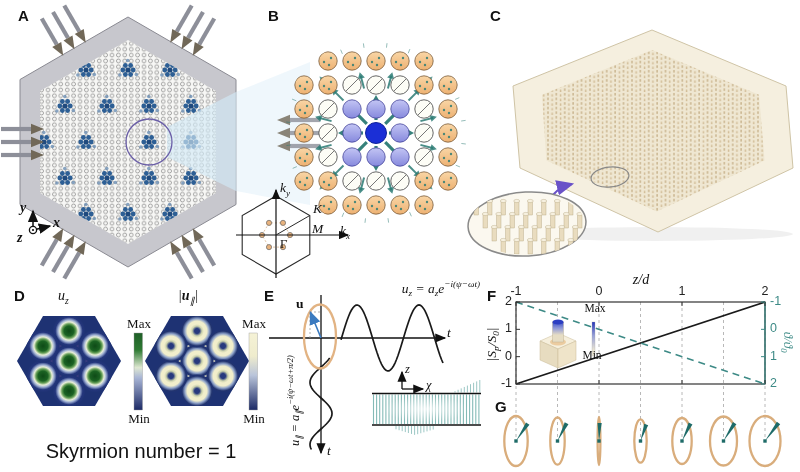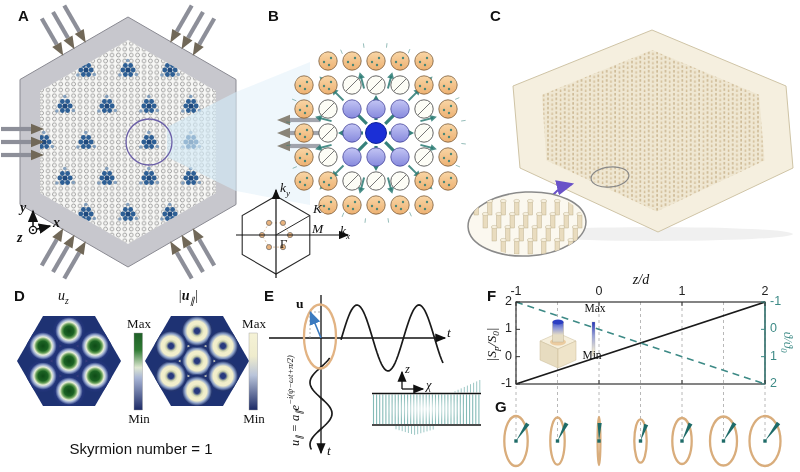--- a/index.html
+++ b/index.html
@@ -843,22 +843,23 @@
 <div class="t serif" style="left:280px;top:238px;font-size:12.5px">Γ</div>
 <div class="t math" style="left:313px;top:202px">K</div>
 <div class="t math" style="left:312px;top:222px">M</div>
 
 <div class="t math" style="left:58px;top:289px;font-size:14px">u<sub>z</sub></div>
 <div class="t math" style="left:178px;top:289px;font-size:14px">|<b>u</b><sub>∥</sub>|</div>
 <div class="t serif ctr" style="left:122px;top:317px;width:34px">Max</div>
 <div class="t serif ctr" style="left:122px;top:412px;width:34px">Min</div>
 <div class="t serif ctr" style="left:237px;top:317px;width:34px">Max</div>
 <div class="t serif ctr" style="left:237px;top:412px;width:34px">Min</div>
-<div class="t ctr" style="left:36px;top:441px;width:210px;font-size:15px">Skyrmion number = 1</div>
-
+<div class="t ctr" style="left:36px;top:441px;width:210px;font-size:20px">Skyrmion number = 1</div>
+
+<div class="t math" style="left:340px;top:280px;width:140px;font-size:13.5px">u<sub>z</sub> = a<sub>z</sub>e<sup>−i(ψ−ωt)</sup></div>
 <div class="t math ctr" style="left:230px;top:392px;width:130px;font-size:12.5px;transform:rotate(-90deg)">u<sub>∥</sub> = a<sub>∥</sub>e<sup>−i(ψ−ωt+π/2)</sup></div>
 <div class="t serif bold" style="left:296px;top:297px;font-size:13.5px">u</div>
 <div class="t math" style="left:447px;top:326px">t</div>
 <div class="t math" style="left:327px;top:444px">t</div>
 <div class="t math" style="left:405px;top:363px;font-size:12.5px">z</div>
 <div class="t math" style="left:426px;top:379px;font-size:12.5px">χ</div>
 
 <div class="t math ctr" style="left:620px;top:273px;width:42px;font-size:14px">z/d</div>
 <div class="t math ctr" style="left:466px;top:336px;width:54px;font-size:13.5px;transform:rotate(-90deg)">|S<sub>p</sub>/S<sub>0</sub>|</div>
 <div class="t math ctr teal" style="left:768px;top:334px;width:38px;font-size:13px;transform:rotate(90deg)">ϑ/ϑ<sub>0</sub></div>

